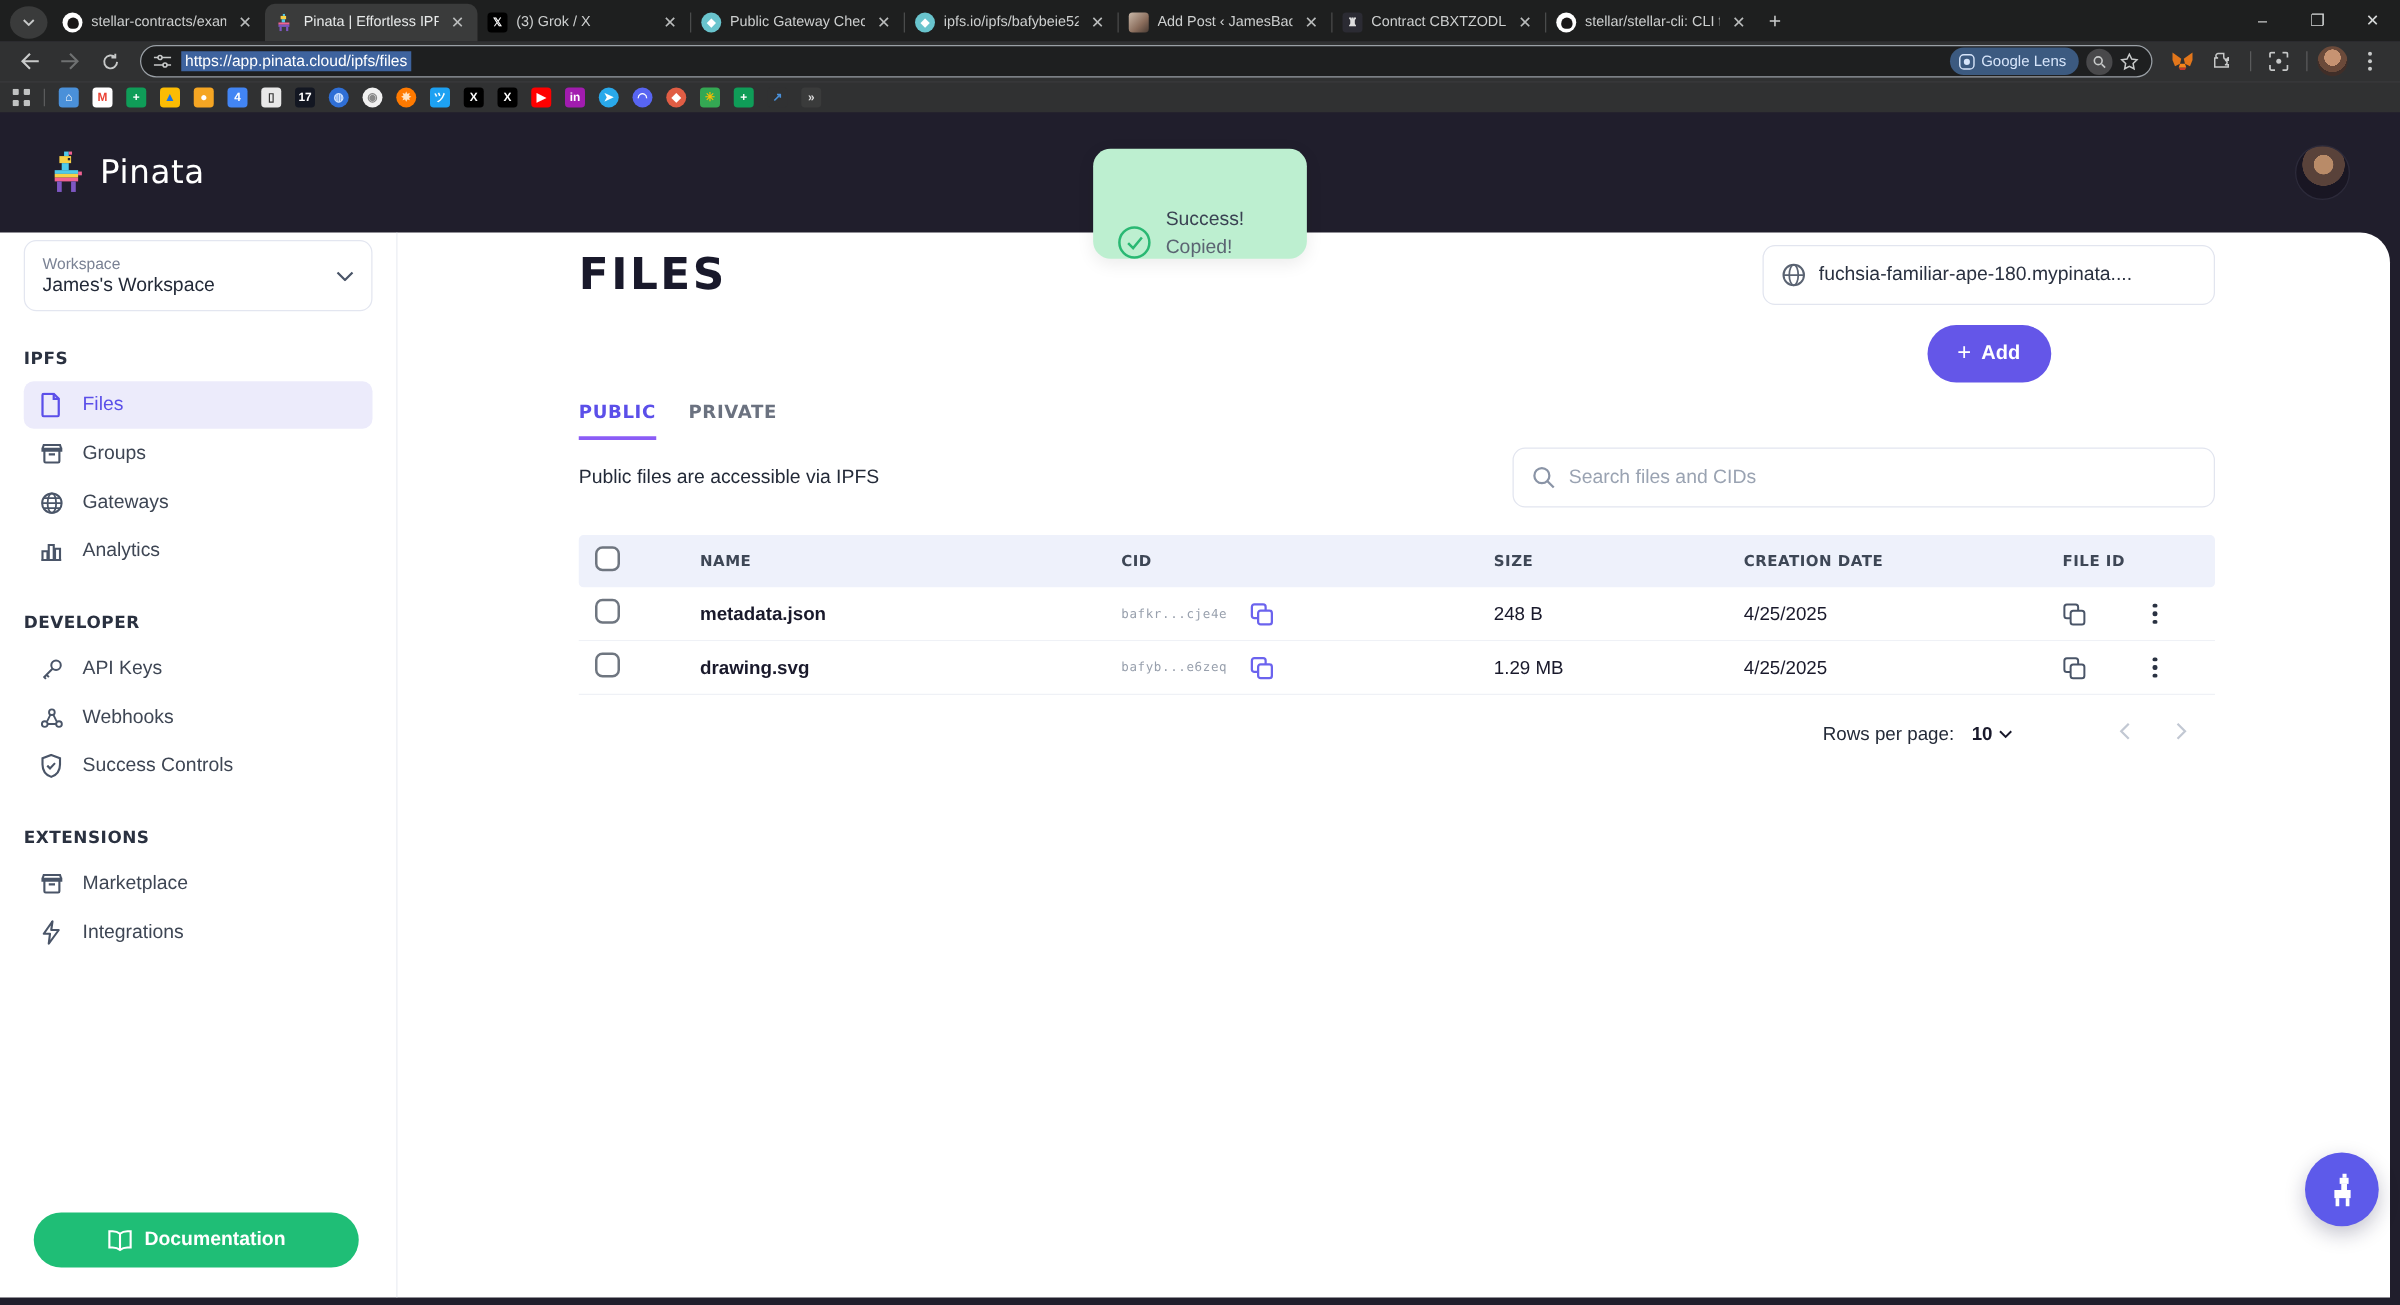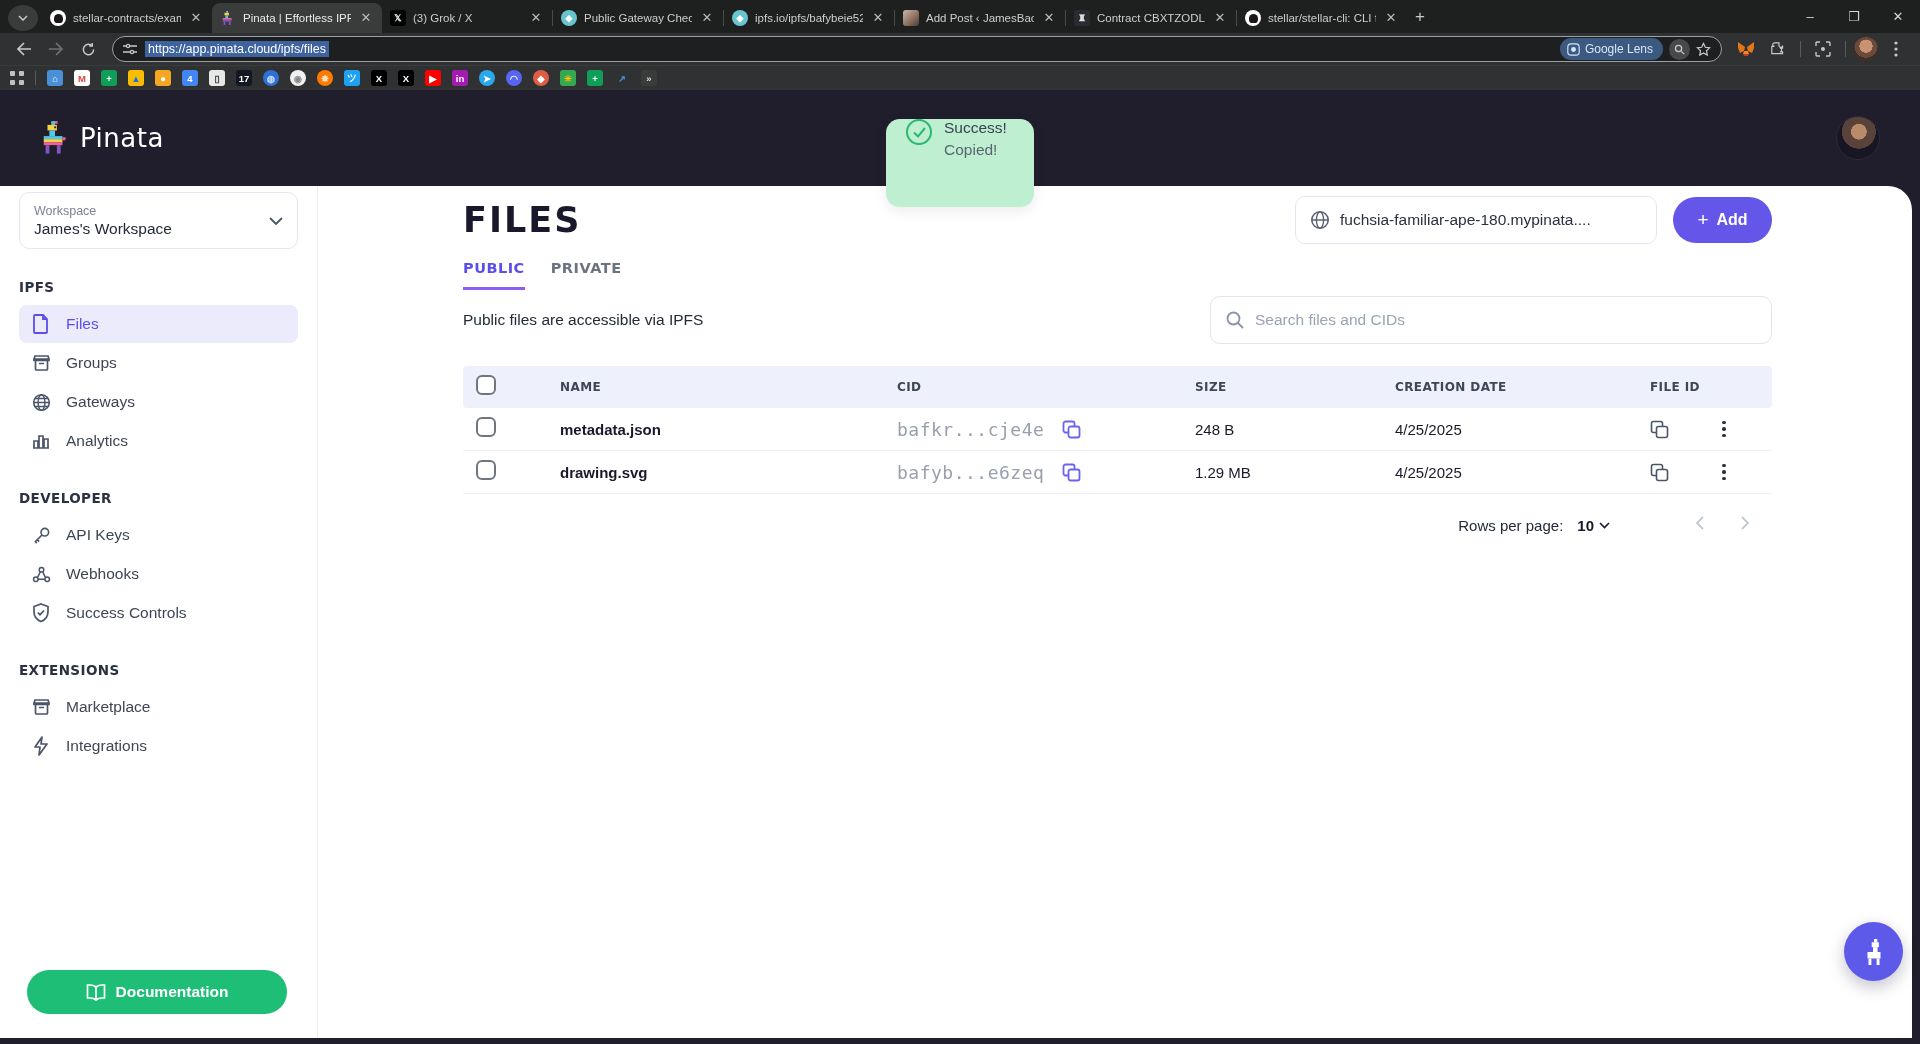--- a/index.html
+++ b/index.html
@@ -64,21 +64,21 @@
   .side-item { height:38px; margin:0 19px 1px 19px; border-radius:8px; display:flex; align-items:center; gap:15px; padding-left:12px; color:#3E4654; font-size:15.5px; font-weight:500; }
   .side-item .s-ic { display:flex; color:#4A5568; width:20px; justify-content:center; }
   .side-item.active { background:#ECEBFB; color:#5B4FE9; }
   .side-item.active .s-ic { color:#5B4FE9; }
   .doc-btn { position:absolute; left:27px; bottom:24px; width:260px; height:44px; border-radius:22px; background:#1FBE76; color:#fff; font-size:15.5px; font-weight:bold; display:flex; align-items:center; justify-content:center; gap:10px; }
 
   
   .main { flex:1; padding:10px 140px 0 145px; position:relative; }
   .main-head { display:flex; align-items:flex-start; justify-content:space-between; }
   .page-title { font-size:35px; font-weight:800; color:#19192B; letter-spacing:2px; font-family:"DejaVu Sans", sans-serif; padding-top:4px; }
-  .head-right { display:flex; align-items:center; gap:16px; }
+  .head-right { display:flex; align-items:center; gap:16px;flex-direction:column; }
   .gateway-box { width:362px; height:48px; border:1px solid #E2E5EF; border-radius:10px; display:flex; align-items:center; gap:10px; padding:0 14px; }
   .gateway-box .g-text { font-size:15.5px; color:#2A3140; white-space:nowrap; overflow:hidden; }
   .add-btn { width:99px; height:46px; border-radius:23px; background:#6456E8; color:#fff; display:flex; align-items:center; justify-content:center; gap:8px; font-size:16px; font-weight:bold; }
   .add-plus { font-size:19px; font-weight:normal; margin-top:-1px; }
 
   .vis-tabs { display:flex; gap:26px; margin-top:16px; }
   .vis-tab { font-size:14.5px; font-weight:bold; letter-spacing:0.5px; color:#6B7280; padding-bottom:11px; font-family:"DejaVu Sans", sans-serif; }
   .vis-tab.active { color:#5B4FE9; border-bottom:3px solid #8b5cf6; }
 
   .sub-row { display:flex; align-items:center; justify-content:space-between; margin-top:6px; }
@@ -87,36 +87,36 @@
   .search-box input { border:none; outline:none; flex:1; font-size:15.5px; color:#2A3140; font-family:"Liberation Sans", sans-serif; background:transparent; }
   .search-box input::placeholder { color:#9AA3B2; }
 
   .table { margin-top:22px; width:100%; }
   .t-head, .t-row { display:grid; grid-template-columns:97px 337px 298px 200px 255px 1fr; align-items:center; }
   .t-head { height:42px; background:#EEF1FB; border-radius:4px; }
   .t-head .th { font-size:12px; font-weight:bold; color:#3E4756; letter-spacing:0.4px; font-family:"DejaVu Sans", sans-serif; }
   .t-row { height:43px; border-bottom:1px solid #EFF1F6; background:#fff; }
   .cb { width:20px; height:20px; border:2px solid #6F7680; border-radius:6px; margin-left:13px; background:#fff; }
   .cell-name { font-size:15px; font-weight:bold; color:#19192B; }
-  .cell-cid { display:flex; align-items:center; gap:18px; font-family:"DejaVu Sans Mono", monospace; font-size:18px; color:#98A0AD; letter-spacing:0.5px; }
+  .cell-cid { display:flex; align-items:center; gap:18px; font-family:"DejaVu Sans Mono", monospace; font-size:10px; color:#98A0AD; letter-spacing:0.5px; }
   .copy-ic { display:flex; color:#6B63EE; }
   .copy-ic.gray { color:#4A5568; }
   .cell-plain { font-size:15px; color:#19192B; }
   .cell-fileid { display:flex; align-items:center; justify-content:space-between; padding-right:38px; }
   .kebab-dots { display:flex; flex-direction:column; gap:3px; align-items:center; width:20px; }
   .kebab-dots i { width:3.5px; height:3.5px; border-radius:50%; background:#2A3242; }
 
   .pag-row { display:flex; align-items:flex-end; justify-content:flex-end; margin-top:18px; padding-right:16px; gap:0; }
   .pag-label { font-size:15px; color:#232A38; }
   .pag-count { font-size:15px; font-weight:bold; color:#19192B; margin-left:14px; display:flex; align-items:center; gap:5px; }
   .pag-nav { display:flex; gap:24px; margin-left:78px; color:#C2C8D3; }
   .pag-nav .pg { width:22px; height:22px; display:flex; align-items:center; justify-content:center; }
 
   
-  .toast { position:fixed; left:50%; transform:translateX(-50%); top:119px; width:148px; height:88px; background:#BDEFD0; border-radius:14px; display:flex; align-items:flex-start; gap:12px; padding:0 0 0 20px; box-shadow:0 4px 14px rgba(0,0,0,0.08); z-index:50; }
+  .toast { position:fixed; left:50%; transform:translateX(-50%); top:119px; width:171px; height:88px; background:#BDEFD0; border-radius:14px; display:flex; align-items:flex-end; gap:12px; padding:0 0 0 20px; box-shadow:0 4px 14px rgba(0,0,0,0.08); z-index:50; }
   .toast-check { width:26px; height:26px; border-radius:50%; border:2px solid #2AB873; display:flex; align-items:center; justify-content:center; color:#2AB873; flex:none; }
   .toast-l1 { font-size:15.5px; color:#3A4252; font-weight:500; margin-bottom:4px; }
   .toast-l2 { font-size:15.5px; color:#5B6472; }
 
   
   .chat-fab { position:fixed; right:17px; bottom:63px; width:59px; height:59px; border-radius:50%; background:#5D5AEA; display:flex; align-items:center; justify-content:center; box-shadow:0 6px 16px rgba(20,18,60,0.25); z-index:40; }
 </style>
 </head>
 <body>
 

